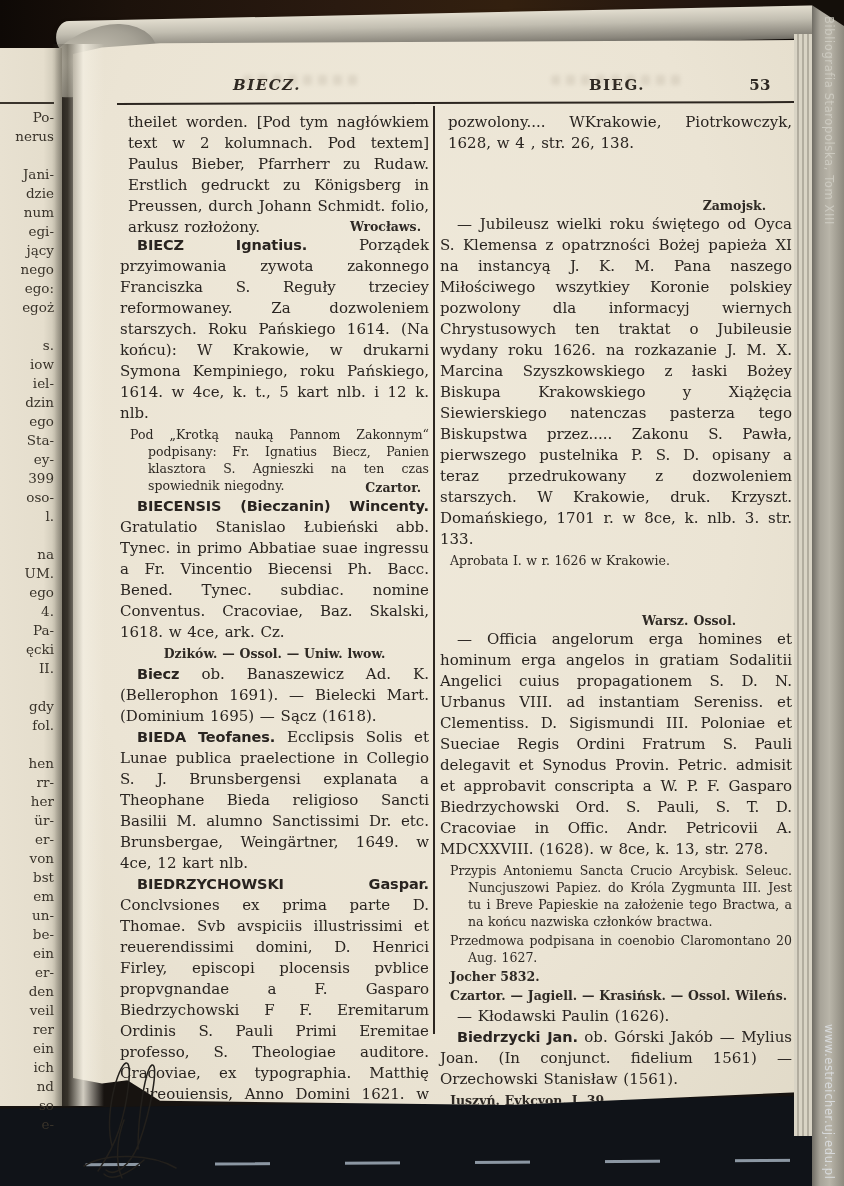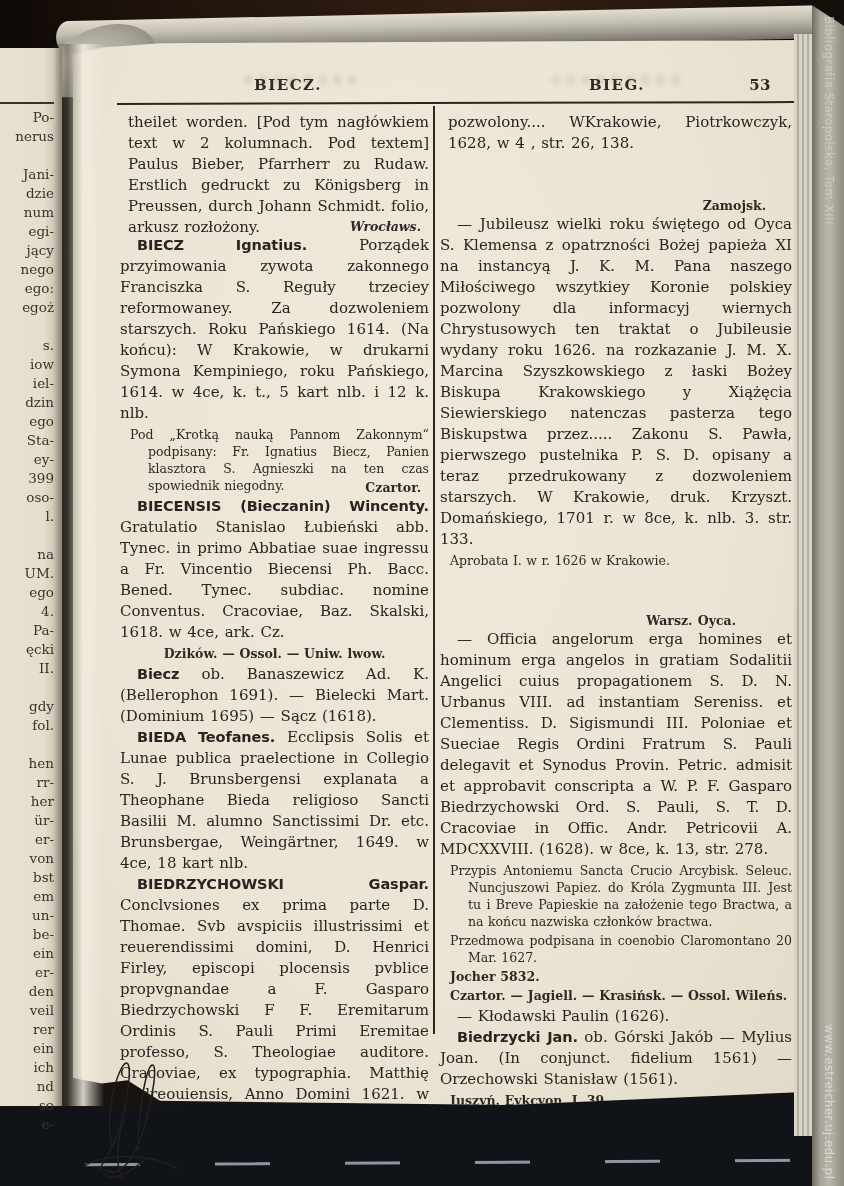--- a/index.html
+++ b/index.html
@@ -31,21 +31,21 @@
           line-height:19px; color:#39332a; white-space:pre-line; }
 
   
   .page { position:absolute; left:73px; top:40px; width:725px; height:1078px;
           background:radial-gradient(ellipse at 45% 35%, #efe9da 0%, #ebe4d4 60%, #e1dac8 100%);
           clip-path:polygon(0 1.3%, 4% .7%, 12% .3%, 100% 0%, 100% 97.6%, 60% 98.8%, 12% 98.4%, 7.5% 96.5%, 4% 96.8%, 0 96.3%); }
   .gutter { position:absolute; left:52px; top:44px; width:52px; height:1062px; pointer-events:none;
             background:linear-gradient(90deg, rgba(60,55,45,0) 0%, rgba(88,83,70,.5) 30%, rgba(242,237,224,.85) 60%, rgba(242,237,224,0) 100%); }
 
   .rh { position:absolute; top:36px; font-weight:bold; font-size:15px; letter-spacing:1.5px; color:#2e2822; }
-  .rh-left  { left:169px; width:92px; text-align:center; }
+  .rh-left  { left:148px; width:92px; text-align:center;font-style:italic; }
   .rh-right { left:498px; width:92px; text-align:center; }
   .rh-num   { left:652px; width:46px; text-align:right; letter-spacing:.5px; }
   .head-rule { position:absolute; left:44px; top:62px; width:678px; height:2px; background:#2c2620; transform:rotate(-.15deg); }
   .smudge { position:absolute; height:10px; border-radius:4px; filter:blur(2px); opacity:.22;
             background:repeating-linear-gradient(90deg, rgba(110,95,75,.55) 0 9px, transparent 9px 15px); }
 
   .divider { position:absolute; left:360px; top:66px; width:2px; height:928px; background:#2c2620; }
   .col { position:absolute; top:72px; text-align:justify; color:#292420; font-size:15px; line-height:21px; word-spacing:1px; }
   .col-left  { left:47px;  width:309px; }
   .col-right { left:367px; width:352px; }
@@ -53,21 +53,21 @@
   .entry { text-indent:17px; }
   .entry.cont { text-indent:0;margin-left:8px; }
   .lead { font-family:"DejaVu Sans","Liberation Sans",sans-serif; font-weight:bold;
           font-size:14.5px; letter-spacing:-.1px; }
   .note { font-size:12.5px; line-height:17px; margin:2px 0; padding-left:28px; text-indent:-18px;
           text-align:justify; color:#2e2924; word-spacing:.5px; }
   .note.bold { font-weight:bold; }
   .note.center { text-align:center; padding-left:0; text-indent:0; font-weight:bold; }
   .src { font-size:12.5px; line-height:17px; font-weight:bold; text-align:right; color:#2e2924;margin-top:43px; }
   .pull      { margin-top:-17px; }
-  .pull-body { margin-top:-20px;font-style:italic; }
+  .pull-body { margin-top:-20px; }
   .pr-sm { padding-right:8px; } .pr-md { padding-right:26px; } .pr-lg { padding-right:56px; }
 
   
   .fore-edge { position:absolute; right:30px; top:34px; width:20px; height:1102px;
                background:repeating-linear-gradient(90deg,#d9d4c5 0 3px,#b2ad9f 3px 5px);
                border-right:1px solid #6d6a62; }
   .spine { position:absolute; right:0; top:0; width:32px; height:1186px;
            background:linear-gradient(90deg,#6f6c64 0%,#a7a398 25%,#b9b5a9 55%,#8e8a7f 100%); }
   .spine-corner { position:absolute; right:0; top:0; width:40px; height:26px; background:#140f0a;
                   clip-path:polygon(0 0,100% 0,100% 100%); }
@@ -164,40 +164,40 @@
 
       <p class="entry"><b class="lead">BIECZ Ignatius.</b> <span>Porządek przyimowania zywota zakonnego Franciszka S. Reguły trzeciey reformowaney. Za dozwoleniem starszych. Roku Pańskiego 1614. (Na końcu): W Krakowie, w drukarni Symona Kempiniego, roku Pańskiego, 1614. w 4ce, k. t., 5 kart nlb. i 12 k. nlb.</span></p>
       <div class="note">Pod „Krotką nauką Pannom Zakonnym“ podpisany: Fr. Ignatius Biecz, Panien klasztora S. Agnieszki na ten czas spowiednik niegodny.</div>
       <div class="src pull pr-sm">Czartor.</div>
 
       <p class="entry"><b class="lead">BIECENSIS (Bieczanin) Wincenty.</b> <span>Gratulatio Stanislao Łubieński abb. Tynec. in primo Abbatiae suae ingressu a Fr. Vincentio Biecensi Ph. Bacc. Bened. Tynec. subdiac. nomine Conventus. Cracoviae, Baz. Skalski, 1618. w 4ce, ark. Cz.</span></p>
       <div class="note center">Dzików. — Ossol. — Uniw. lwow.</div>
 
       <p class="entry"><b class="lead">Biecz</b> <span>ob. Banaszewicz Ad. K. (Bellerophon 1691). — Bielecki Mart. (Dominium 1695) — Sącz (1618).</span></p>
 
-      <p class="entry"><b class="lead">BIEDA Teofanes.</b> <span>Ecclipsis Solis et Lunae publica praelectione in Collegio S. J. Brunsbergensi explanata a Theophane Bieda religioso Sancti Basilii M. alumno Sanctissimi Dr. etc. Brunsbergae, Weingärtner, 1649. w 4ce, 18 kart nlb.</span></p>
+      <p class="entry"><b class="lead">BIEDA Teofanes.</b> <span>Ecclipsis Solis et Lunae publica praelectione in Collegio S. J. Brunsbergensi explanata a Theophane Bieda religioso Sancti Basilii M. alumno Sanctissimi Dr. etc. Brunsbergae, Weingärtner, 1649. w 4ce, 12 kart nlb.</span></p>
 
       <p class="entry"><b class="lead">BIEDRZYCHOWSKI Gaspar.</b> <span>Conclvsiones ex prima parte D. Thomae. Svb avspiciis illustrissimi et reuerendissimi domini, D. Henrici Firley, episcopi plocensis pvblice propvgnandae a F. Gasparo Biedrzychowski F F. Eremitarum Ordinis S. Pauli Primi Eremitae professo, S. Theologiae auditore. Cracoviae, ex typographia. Matthię Andreouiensis, Anno Domini 1621. w 4ce, kart nib. 10.</span></p>
       <div class="note">Po 1. k. dedykacyi idą: Concl. theol. de visione Dei. (I—XX).</div>
       <div class="src pull pr-sm">Jagiell.</div>
 
       <p class="entry"><span>— Jubileusz walny roku świętego na istancyą J. K. M. Pana naszego miłościwego wszystkiey Koronie Polskiey</span></p>
     </div>
 
     <div class="col col-right">
       <p class="entry cont"><span>pozwolony.... WKrakowie, Piotrkowczyk, 1628, w 4 , str. 26, 138.</span></p>
       <div class="src pr-md">Zamojsk.</div>
 
       <p class="entry"><span>— Jubileusz wielki roku świętego od Oyca S. Klemensa z opatrzności Bożej papieża XI na instancyą J. K. M. Pana naszego Miłościwego wszytkiey Koronie polskiey pozwolony dla informacyj wiernych Chrystusowych ten traktat o Jubileusie wydany roku 1626. na rozkazanie J. M. X. Marcina Szyszkowskiego z łaski Bożey Biskupa Krakowskiego y Xiążęcia Siewierskiego natenczas pasterza tego Biskupstwa przez..... Zakonu S. Pawła, pierwszego pustelnika P. S. D. opisany a teraz przedrukowany z dozwoleniem starszych. W Krakowie, druk. Krzyszt. Domańskiego, 1701 r. w 8ce, k. nlb. 3. str. 133.</span></p>
       <div class="note">Aprobata I. w r. 1626 w Krakowie.</div>
-      <div class="src pr-lg">Warsz. Oyca.</div>
+      <div class="src pr-lg">Warsz. Ossol.</div>
 
       <p class="entry"><span>— Officia angelorum erga homines et hominum erga angelos in gratiam Sodalitii Angelici cuius propagationem S. D. N. Urbanus VIII. ad instantiam Sereniss. et Clementiss. D. Sigismundi III. Poloniae et Sueciae Regis Ordini Fratrum S. Pauli delegavit et Synodus Provin. Petric. admisit et approbavit conscripta a W. P. F. Gasparo Biedrzychowski Ord. S. Pauli, S. T. D. Cracoviae in Offic. Andr. Petricovii A. MDCXXVIII. (1628). w 8ce, k. 13, str. 278.</span></p>
       <div class="note">Przypis Antoniemu Sancta Crucio Arcybisk. Seleuc. Nuncjuszowi Papiez. do Króla Zygmunta III. Jest tu i Breve Papieskie na założenie tego Bractwa, a na końcu nazwiska członków bractwa.</div>
-      <div class="note">Przedmowa podpisana in coenobio Claromontano 20 Mar. 1627.</div>
+      <div class="note">Przedmowa podpisana in coenobio Claromontano 20 Aug. 1627.</div>
       <div class="note bold">Jocher 5832.</div>
       <div class="note bold">Czartor. — Jagiell. — Krasińsk. — Ossol. Wileńs.</div>
 
       <p class="entry"><span>— Kłodawski Paulin (1626).</span></p>
 
       <p class="entry"><b class="lead">Biedrzycki Jan.</b> <span>ob. Górski Jakób — Mylius Joan. (In conjunct. fidelium 1561) — Orzechowski Stanisław (1561).</span></p>
       <div class="note bold">Juszyń. Eykcyon. I. 39.</div>
 
       <p class="entry"><b class="lead">Biedzie Jakób.</b> <span>ob. Białkowski J. (Kazanie 1641).</span></p>
 

